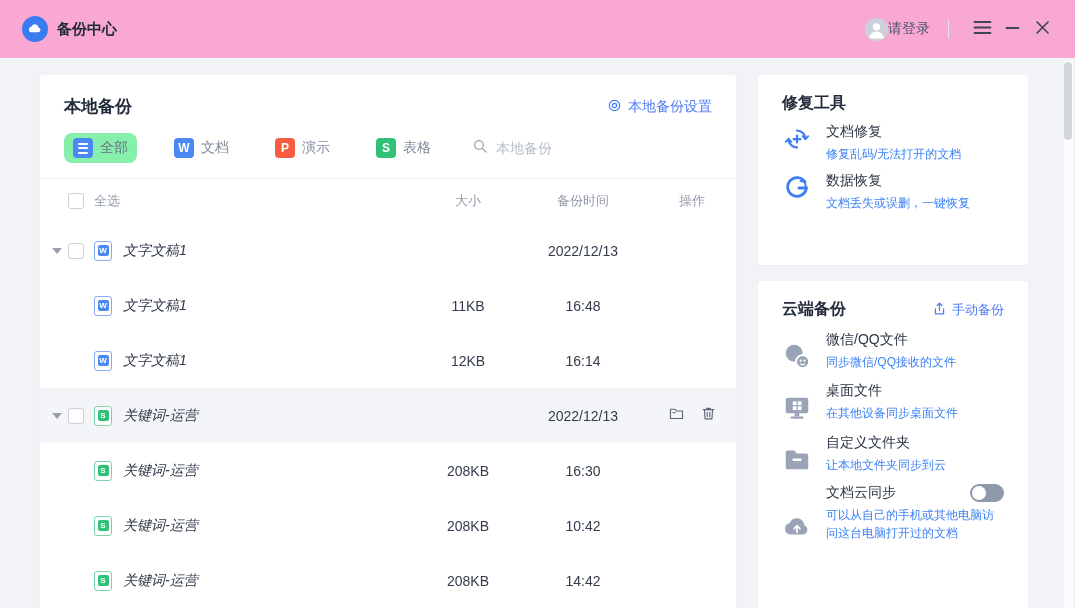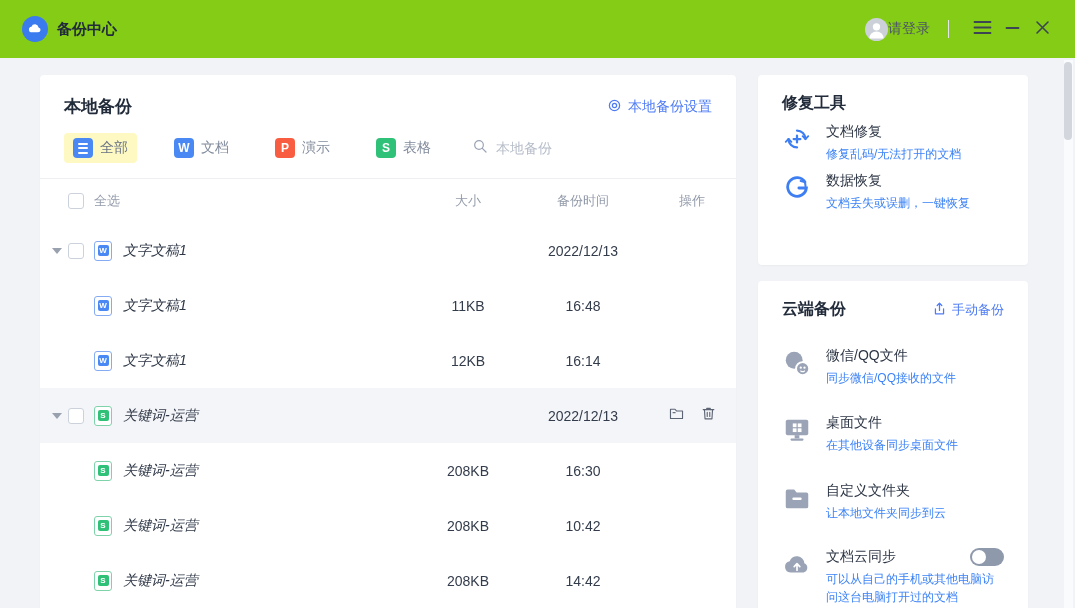--- a/index.html
+++ b/index.html
@@ -2,40 +2,40 @@
 <html><head>
 <meta charset="utf-8">
 <style>
   * { margin:0; padding:0; box-sizing:border-box; }
   html,body { width:1075px; height:608px; overflow:hidden; }
   body {
     font-family:"Liberation Sans","DejaVu Sans",sans-serif;
     background:#f1f3f6; position:relative; color:#2e3746;
   }
   
-  .titlebar{height:58px;background:#84cc16;display:flex;align-items:center;padding:0 18px 0 22px;}
+  .titlebar{height:58px;background:#f9a8d4;display:flex;align-items:center;padding:0 18px 0 22px;}
   .logo{width:26px;height:26px;border-radius:50%;background:#3a7bf0;display:grid;place-items:center;flex:none;}
   .app-title{font-size:15px;font-weight:700;color:#222b3a;margin-left:9px;}
   .tb-right{margin-left:auto;display:flex;align-items:center;}
   .login{display:flex;align-items:center;font-size:14px;color:#4c5668;cursor:pointer;}
   .avatar{width:23px;height:23px;border-radius:50%;background:#ccd1d9;display:grid;place-items:center;overflow:hidden;}
   .tb-divider{width:1px;height:18px;background:#e2e5eb;margin:0 18px;}
   .winbtn{width:30px;height:30px;display:grid;place-items:center;cursor:pointer;color:#3c4554;}
   
   .card{position:absolute;background:#fff;border-radius:4px;box-shadow:0 1px 2px rgba(40,50,70,.04);}
   .local-card{left:40px;top:75px;width:696px;height:560px;}
   .repair-card{left:758px;top:75px;width:270px;height:190px;padding:18px 24px;overflow:hidden;}
   .cloud-card{left:758px;top:281px;width:270px;height:380px;padding:18px 24px;overflow:hidden;}
   
   .local-head{display:flex;justify-content:space-between;align-items:center;padding:20px 24px 0;}
   .local-head h1{font-size:17px;font-weight:700;color:#222b3a;}
   .settings-link{display:flex;align-items:center;gap:6px;font-size:14px;color:#4f7cf5;cursor:pointer;}
   .filter-row{display:flex;align-items:center;gap:28px;padding:15px 24px 0;}
   .ftab{display:flex;align-items:center;gap:7px;font-size:14px;color:#818b9c;padding:5px 9px;border-radius:4px;cursor:pointer;}
-  .ftab.active{background:#fef9c3;color:#6a7384;}
+  .ftab.active{background:#86efac;color:#6a7384;border-radius:8px;}
   .fbadge{width:20px;height:20px;border-radius:4px;display:grid;place-items:center;color:#fff;font-size:12px;font-weight:700;}
   .fbadge.all{background:#4a89f3;}
   .fbadge.doc{background:#4a89f3;}
   .fbadge.ppt{background:#f95d41;}
   .fbadge.sheet{background:#2fc178;}
   .bars{display:flex;flex-direction:column;gap:2.5px;align-items:center;justify-content:center;}
   .bars i{display:block;width:10px;height:2px;background:#fff;border-radius:1px;}
   .search{display:flex;align-items:center;gap:8px;width:210px;margin-left:4px;}
   .search input{border:none;outline:none;background:transparent;font-size:14px;color:#333c4b;width:100%;
     font-family:"Liberation Sans","DejaVu Sans",sans-serif;}
@@ -56,21 +56,21 @@
   .fname{font-size:14px;color:#2e3746;font-style:italic;}
   .cell{font-size:14px;color:#333c4b;}
   .trow.hovered{background:#f4f5f8;}
   .ops{display:flex;justify-content:center;align-items:center;gap:15px;}
   .opbtn{cursor:pointer;display:grid;place-items:center;}
   
   .rcard-head{display:flex;justify-content:space-between;align-items:center;}
   .rcard-head h2,.repair-card h2{font-size:16px;font-weight:700;color:#222b3a;}
   .manual{display:flex;align-items:center;gap:5px;font-size:13px;color:#4f7cf5;cursor:pointer;}
   .ritem{display:flex;gap:14px;margin-top:8px;cursor:pointer;}
-  .cloud-card .ritem{margin-top:26px;}
+  .cloud-card .ritem{margin-top:10px;align-items:flex-end;}
   .ricon{width:30px;height:30px;flex:none;margin-top:2px;display:grid;place-items:center;}
   .rtext{flex:1;min-width:0;}
   .rtitle{font-size:14px;color:#2c3544;font-weight:500;}
   .rtitle-row{display:flex;align-items:center;justify-content:space-between;}
   .rsub{font-size:12px;color:#3b82f6;margin-top:5px;line-height:1.45;}
   .toggle{width:34px;height:18px;border-radius:9px;background:#8f99ac;position:relative;flex:none;cursor:pointer;}
   .toggle .knob{position:absolute;left:2px;top:2px;width:14px;height:14px;border-radius:50%;background:#fff;}
   
   .sb-track{position:absolute;right:2px;top:60px;bottom:0;width:9px;background:#fafbfc;cursor:pointer;}
   .sb-thumb{position:absolute;top:2px;left:0;width:8px;height:78px;border-radius:4px;background:#d3d6dc;cursor:pointer;}

